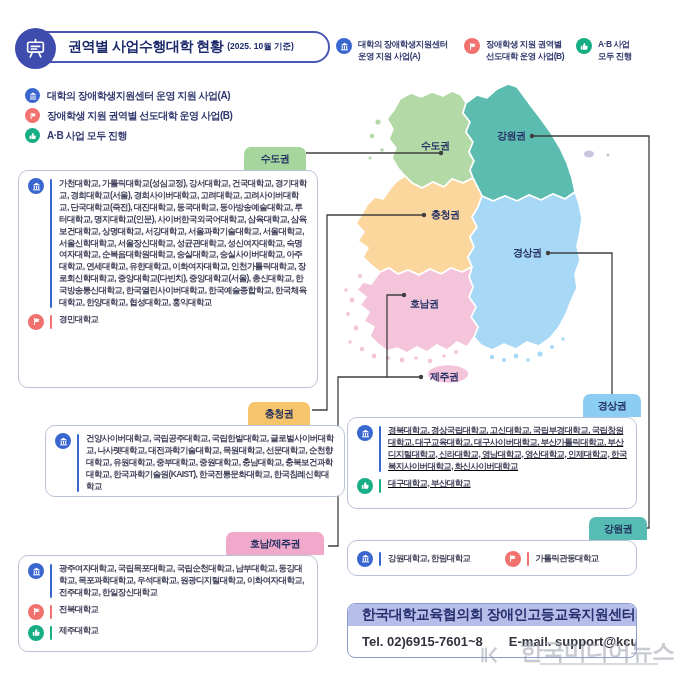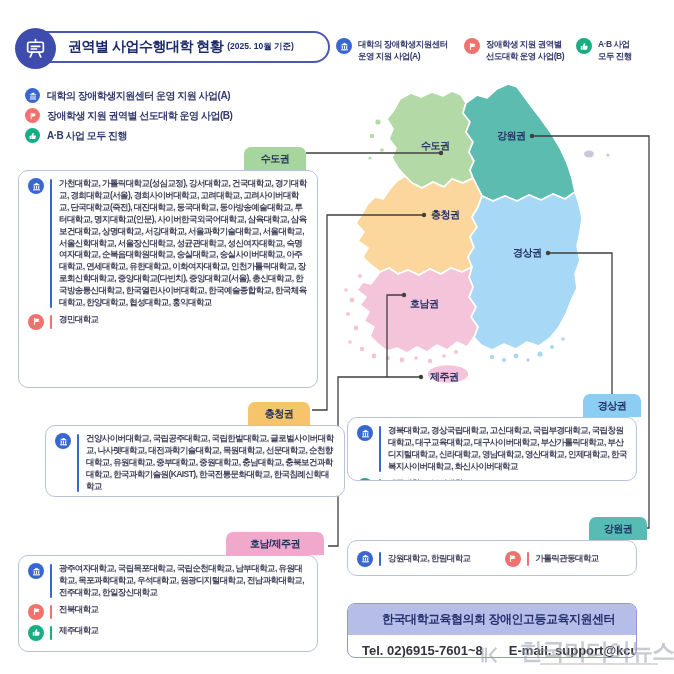--- a/index.html
+++ b/index.html
@@ -45,33 +45,33 @@
   .tag-chungcheong { left:248px; top:402px; width:62px; background:#f6c46a; }
   .tag-honam { left:226px; top:532px; width:98px; background:#f0a9cb; }
   .tag-gyeongsang { left:583px; top:394px; width:58px; background:#8ccdf4; }
   .tag-gangwon { left:589px; top:517px; width:58px; background:#57bdb4; }
 
   
   .rbox { z-index:3; background:#fff; border:1.5px solid #b9c4d8; border-radius:10px; padding:7px 9px 6px 9px; overflow:hidden; }
   .box-sudogwon { left:18px; top:170px; width:300px; height:218px; }
   .box-chungcheong { left:18px; top:425px; width:300px; height:72px;margin-left:27px; }
   .box-honam { left:18px; top:555px; width:300px; height:97px; }
-  .box-gyeongsang { left:347px; top:417px; width:290px; height:64px; }
+  .box-gyeongsang { left:347px; top:417px; width:290px; height:92px;text-decoration:underline; }
   .box-gangwon { left:347px; top:540px; width:290px; height:36px; display:flex; align-items:center; }
   .prog-row { display:flex; align-items:flex-start; margin-bottom:5px; }
   .prog-row:last-child { margin-bottom:0; }
   .bar { width:2px; border-radius:1px; align-self:stretch; margin:1px 7px 1px 6px; min-height:14px; }
   .bar-a { background:#3a67cf; } .bar-b { background:#f0716e; } .bar-ab { background:#17ad85; }
   .uni-list { font-size:8.5px; line-height:11.9px; color:#43435c; letter-spacing:-0.6px; font-weight:bold; flex:1; }
   .gw-group { display:flex; align-items:center; }
   .gw-group + .gw-group { margin-left:34px; }
 
   
   .footer-box { left:347px; top:603px; width:290px; height:55px; border:1.5px solid #8e99cf; border-radius:8px; background:#fff; overflow:hidden; z-index:3; }
-  .footer-head { height:31px; background:#b6bde8; display:flex; align-items:center; justify-content:center; font-size:12px; font-weight:bold; color:#252f6d; letter-spacing:-0.5px;padding-left:13px; }
+  .footer-head { height:22px; background:#b6bde8; display:flex; align-items:center; justify-content:center; font-size:14px; font-weight:bold; color:#252f6d; letter-spacing:-0.5px;padding-left:13px; }
   .footer-body { display:flex; align-items:center; height:31px; padding:0 14px; font-size:13px; font-weight:bold; color:#33333f; }
   .footer-tel { white-space:nowrap; }
   .footer-email { white-space:nowrap; margin-left:26px; }
 
   
   .watermark { left:480px; top:636px; width:194px; height:38px; z-index:10; opacity:0.55; display:flex; align-items:flex-start; pointer-events:none;gap:18px; }
   .wm-text { font-size:23px; font-weight:bold; color:#9aa0ab; letter-spacing:-1px; white-space:nowrap; margin-left:4px; }
   .wm-tagline { position:absolute; left:60px; top:27px; width:118px; height:2px; background:#b7bcc4; }
 </style>
 </head>
@@ -279,21 +279,21 @@
     <span class="ico ico-16 ico-a">
       <svg width="11" height="11" viewBox="0 0 16 16" fill="#fff">
           <polygon points="8,2.5 13.5,6 2.5,6"></polygon>
           <rect x="4" y="7" width="1.6" height="4.4"></rect>
           <rect x="7.2" y="7" width="1.6" height="4.4"></rect>
           <rect x="10.4" y="7" width="1.6" height="4.4"></rect>
           <rect x="3" y="12" width="10" height="1.6"></rect>
         </svg>
     </span>
     <span class="bar bar-a"></span>
-    <span class="uni-list">광주여자대학교, 국립목포대학교, 국립순천대학교, 남부대학교, 유원대학교, 목포과학대학교, 우석대학교, 원광디지털대학교, 전남과학대학교, 전주대학교, 한일장신대학교</span>
+    <span class="uni-list">광주여자대학교, 국립목포대학교, 국립순천대학교, 남부대학교, 동강대학교, 목포과학대학교, 우석대학교, 원광디지털대학교, 이화여자대학교, 전주대학교, 한일장신대학교</span>
   </div>
   <div class="prog-row">
     <span class="ico ico-16 ico-b">
       <svg width="11" height="11" viewBox="0 0 16 16">
           <line x1="5" y1="3" x2="5" y2="13" stroke="#fff" stroke-width="1.4"></line>
           <polygon points="6,3.5 12.5,4.5 10.8,6.3 12.5,8.1 6,9" fill="#fff"></polygon>
         </svg>
     </span>
     <span class="bar bar-b"></span>
     <span class="uni-list">전북대학교</span>

